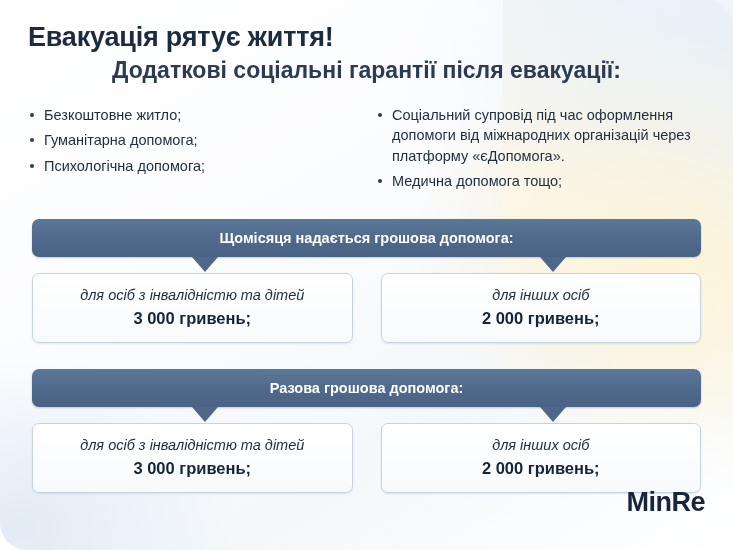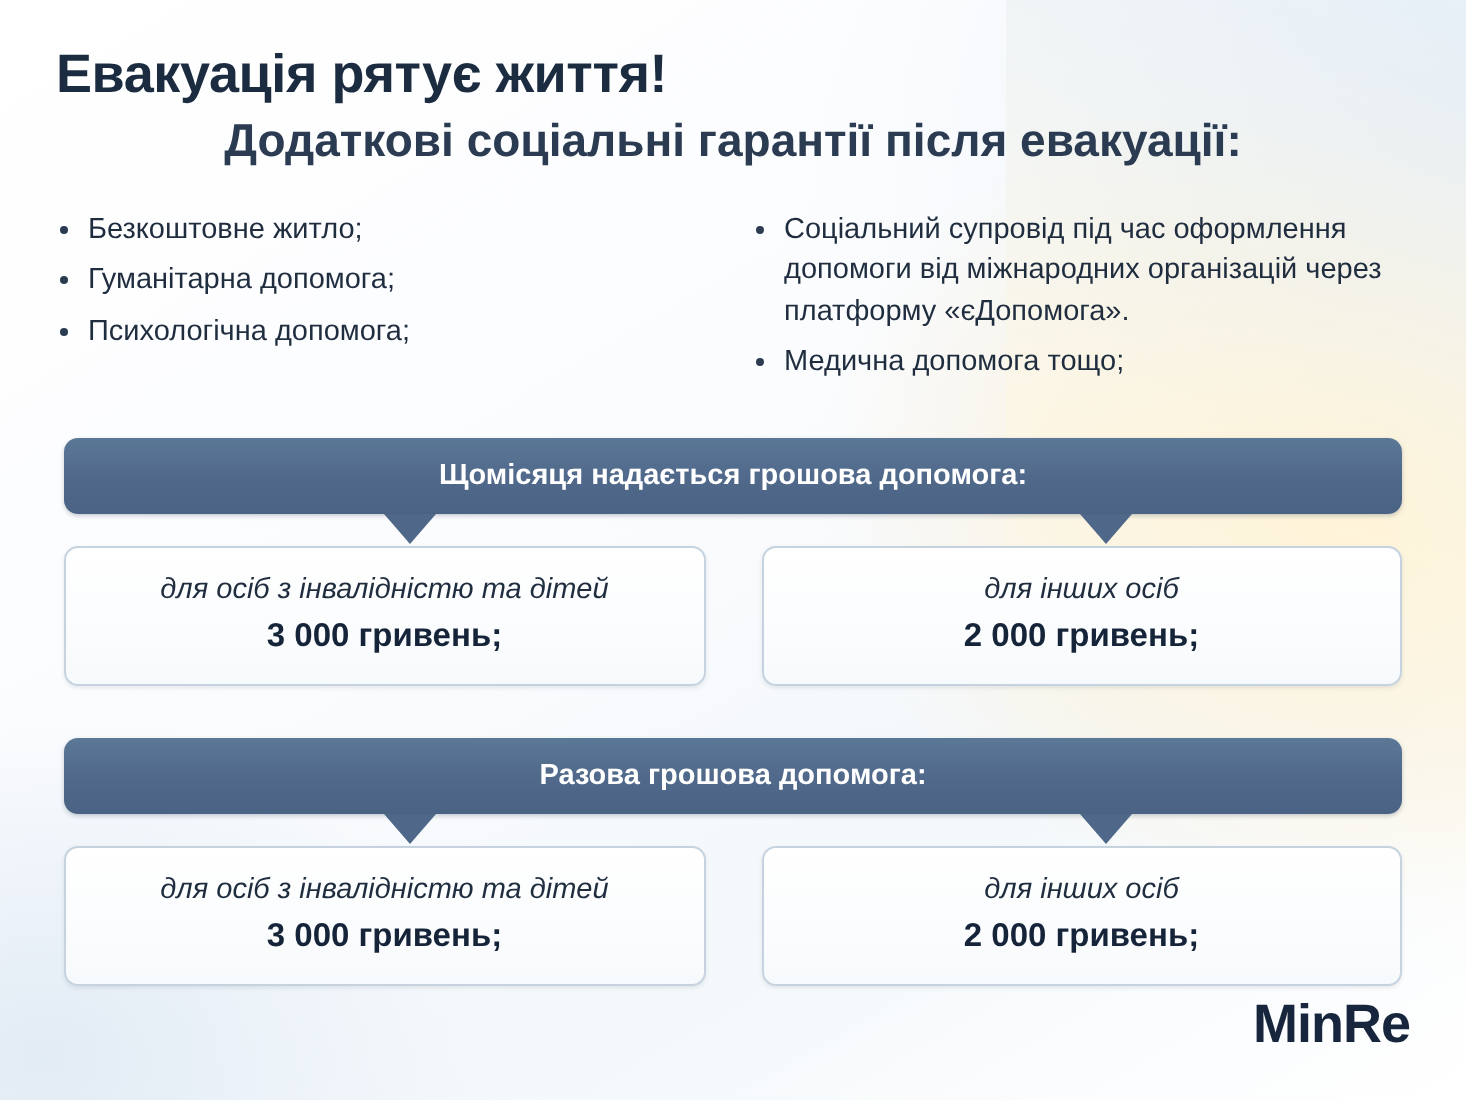--- a/index.html
+++ b/index.html
@@ -15,20 +15,21 @@
   .poster {
     position: relative;
     width: 733px;
     height: 550px;
     background:
       radial-gradient(ellipse 380px 300px at 92% 44%, rgba(255, 241, 205, 0.95) 0%, rgba(252, 240, 214, 0.55) 38%, rgba(255, 255, 255, 0) 70%),
       radial-gradient(ellipse 420px 360px at 100% 10%, rgba(225, 236, 246, 0.9) 0%, rgba(240, 246, 251, 0.4) 55%, rgba(255, 255, 255, 0) 80%),
       radial-gradient(ellipse 300px 240px at 3% 96%, rgba(222, 233, 244, 0.85) 0%, rgba(255, 255, 255, 0) 72%),
       linear-gradient(150deg, #ffffff 0%, #fbfcfe 40%, #f4f8fb 70%, #ffffff 100%);
     box-sizing: border-box;
+    border-radius: 27px;
   }
   .poster::after {
     content: "";
     position: absolute;
     right: 0;
     top: 0;
     width: 230px;
     height: 550px;
     background: linear-gradient(200deg, rgba(232, 240, 248, 0.75) 0%, rgba(255, 247, 224, 0.5) 45%, rgba(255, 255, 255, 0) 78%);
     pointer-events: none;
@@ -136,21 +137,21 @@
     font-style: italic;
   }
   .card-amount {
     font-size: 16.5px;
     font-weight: bold;
     color: #16243a;
   }
   .logo {
     position: absolute;
     right: 28px;
-    bottom: 22px;
+    bottom: 32px;
     font-size: 27px;
     font-weight: bold;
     color: #17263c;
     letter-spacing: -0.5px;
     z-index: 3;
     text-align: right;
   }
 </style>
 </head>
 <body>

